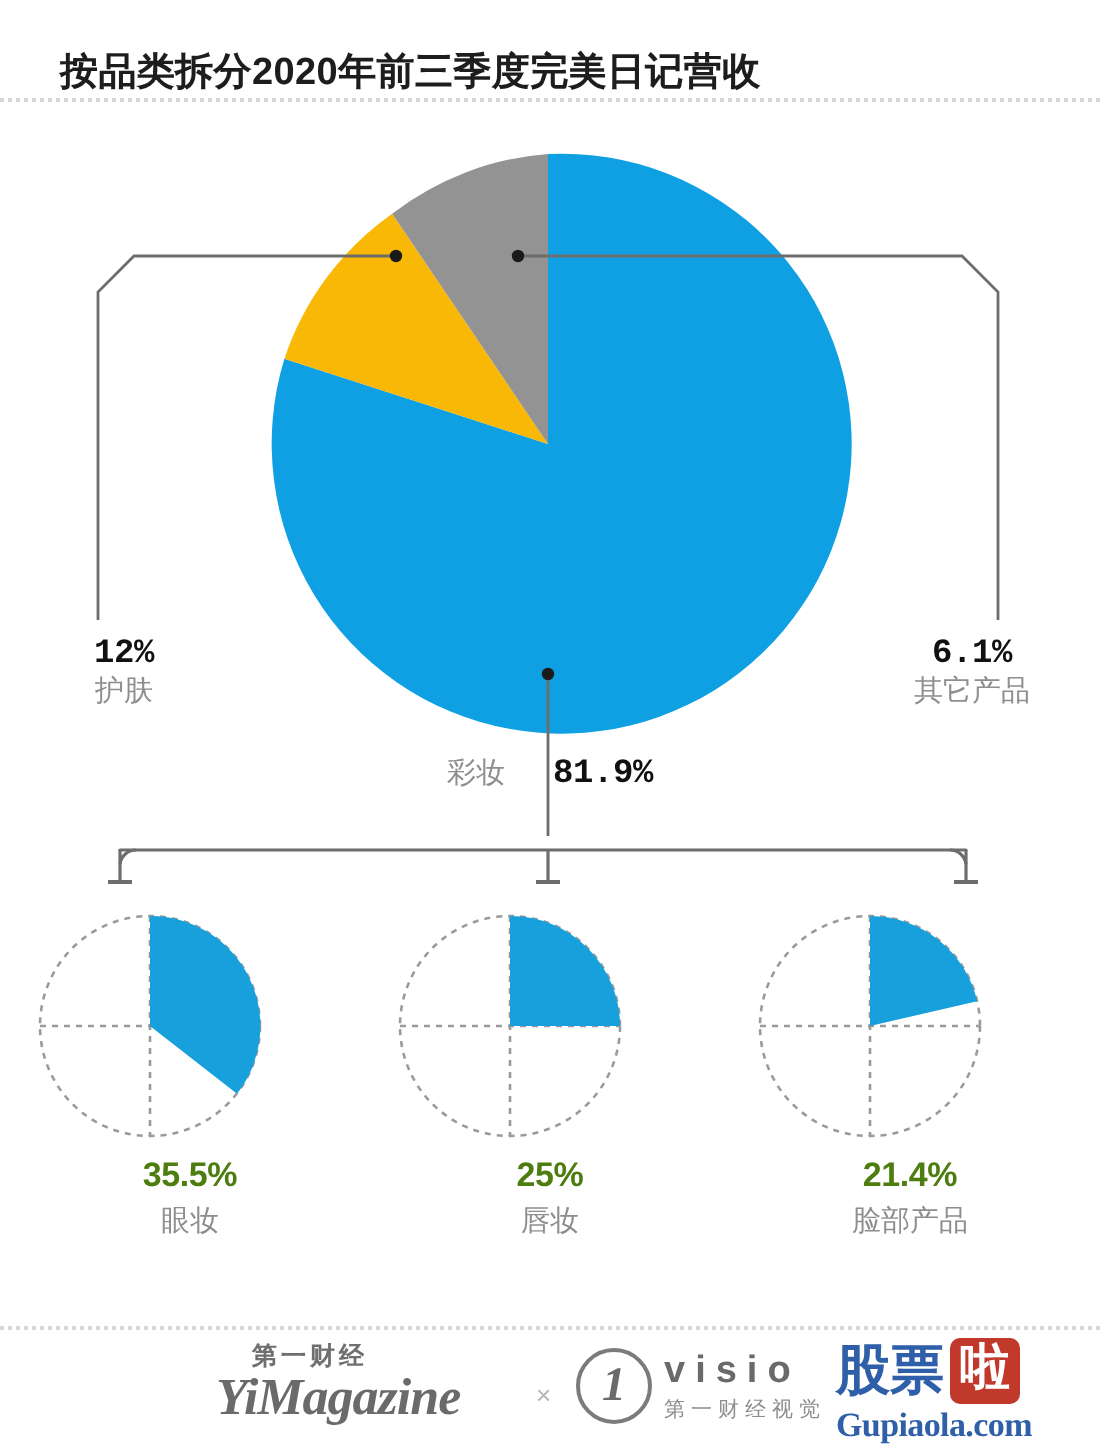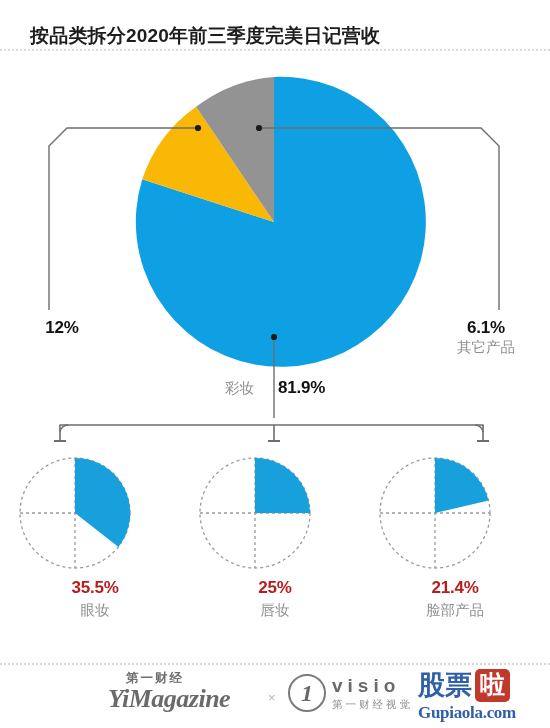--- a/index.html
+++ b/index.html
@@ -50,20 +50,21 @@
     width: 550px;
     height: 728px;
   }
 
   
   .lbl {
     position: absolute;
     text-align: center;
     line-height: 1.22;
     white-space: nowrap;
+    font-family: Liberation Mono, monospace;
   }
   .lbl .pct {
     font-size: 17px;
     font-weight: bold;
     color: #111111;
     letter-spacing: -0.2px;
   }
   .lbl .nm {
     font-size: 14.5px;
     color: #8e8e8e;
@@ -77,21 +78,21 @@
     left: 186px; top: 378px; width: 178px;
     display: flex; align-items: baseline; justify-content: center; gap: 24px;
   }
   #label-makeup .nm { font-size: 14.5px; }
   #label-makeup .pct { font-size: 17px; }
 
   .sub-lbl { position: absolute; width: 150px; text-align: center; }
   #sub-label-0 { left: 20px;  top: 578px; }
   #sub-label-1 { left: 200px; top: 578px; text-align: center; }
   #sub-label-2 { left: 380px; top: 578px; }
-  .sub-lbl .pct { display: block; font-size: 17px; font-weight: bold; color: #b91c1c; letter-spacing: -0.2px; }
+  .sub-lbl .pct { display: block; font-size: 17px; font-weight: bold; color: #4d7c0f; letter-spacing: -0.2px; }
   .sub-lbl .nm  { display: block; font-size: 14.5px; color: #8e8e8e; margin-top: 3px; }
 
   
   .footer-rule {
     position: absolute;
     left: 0; top: 663px;
     width: 550px; height: 0;
     border-top: 2px dotted #d8d8d8;
   }
   .footer {
@@ -262,20 +263,21 @@
     <circle cx="435" cy="513" r="55" fill="none" stroke="#9a9a9a" stroke-width="1.3" stroke-dasharray="3 3"></circle>
     <line x1="380" y1="513" x2="490" y2="513" stroke="#9a9a9a" stroke-width="1.3" stroke-dasharray="3 3"></line>
     <line x1="435" y1="458" x2="435" y2="568" stroke="#9a9a9a" stroke-width="1.3" stroke-dasharray="3 3"></line>
     <path d="M 435 513 L 435 458 A 55 55 0 0 1 488.6 500.6 Z" fill="#18a0dc"></path>
   </g>
 
 </svg>
 
 <div class="lbl" id="label-skincare">
   <div class="pct">12%</div>
+  <div class="nm">护肤</div>
 </div>
 
 <div class="lbl" id="label-other">
   <div class="pct">6.1%</div>
   <div class="nm">其它产品</div>
 </div>
 
 <div class="lbl" id="label-makeup">
   <span class="nm">彩妆</span>
   <span class="pct">81.9%</span>

